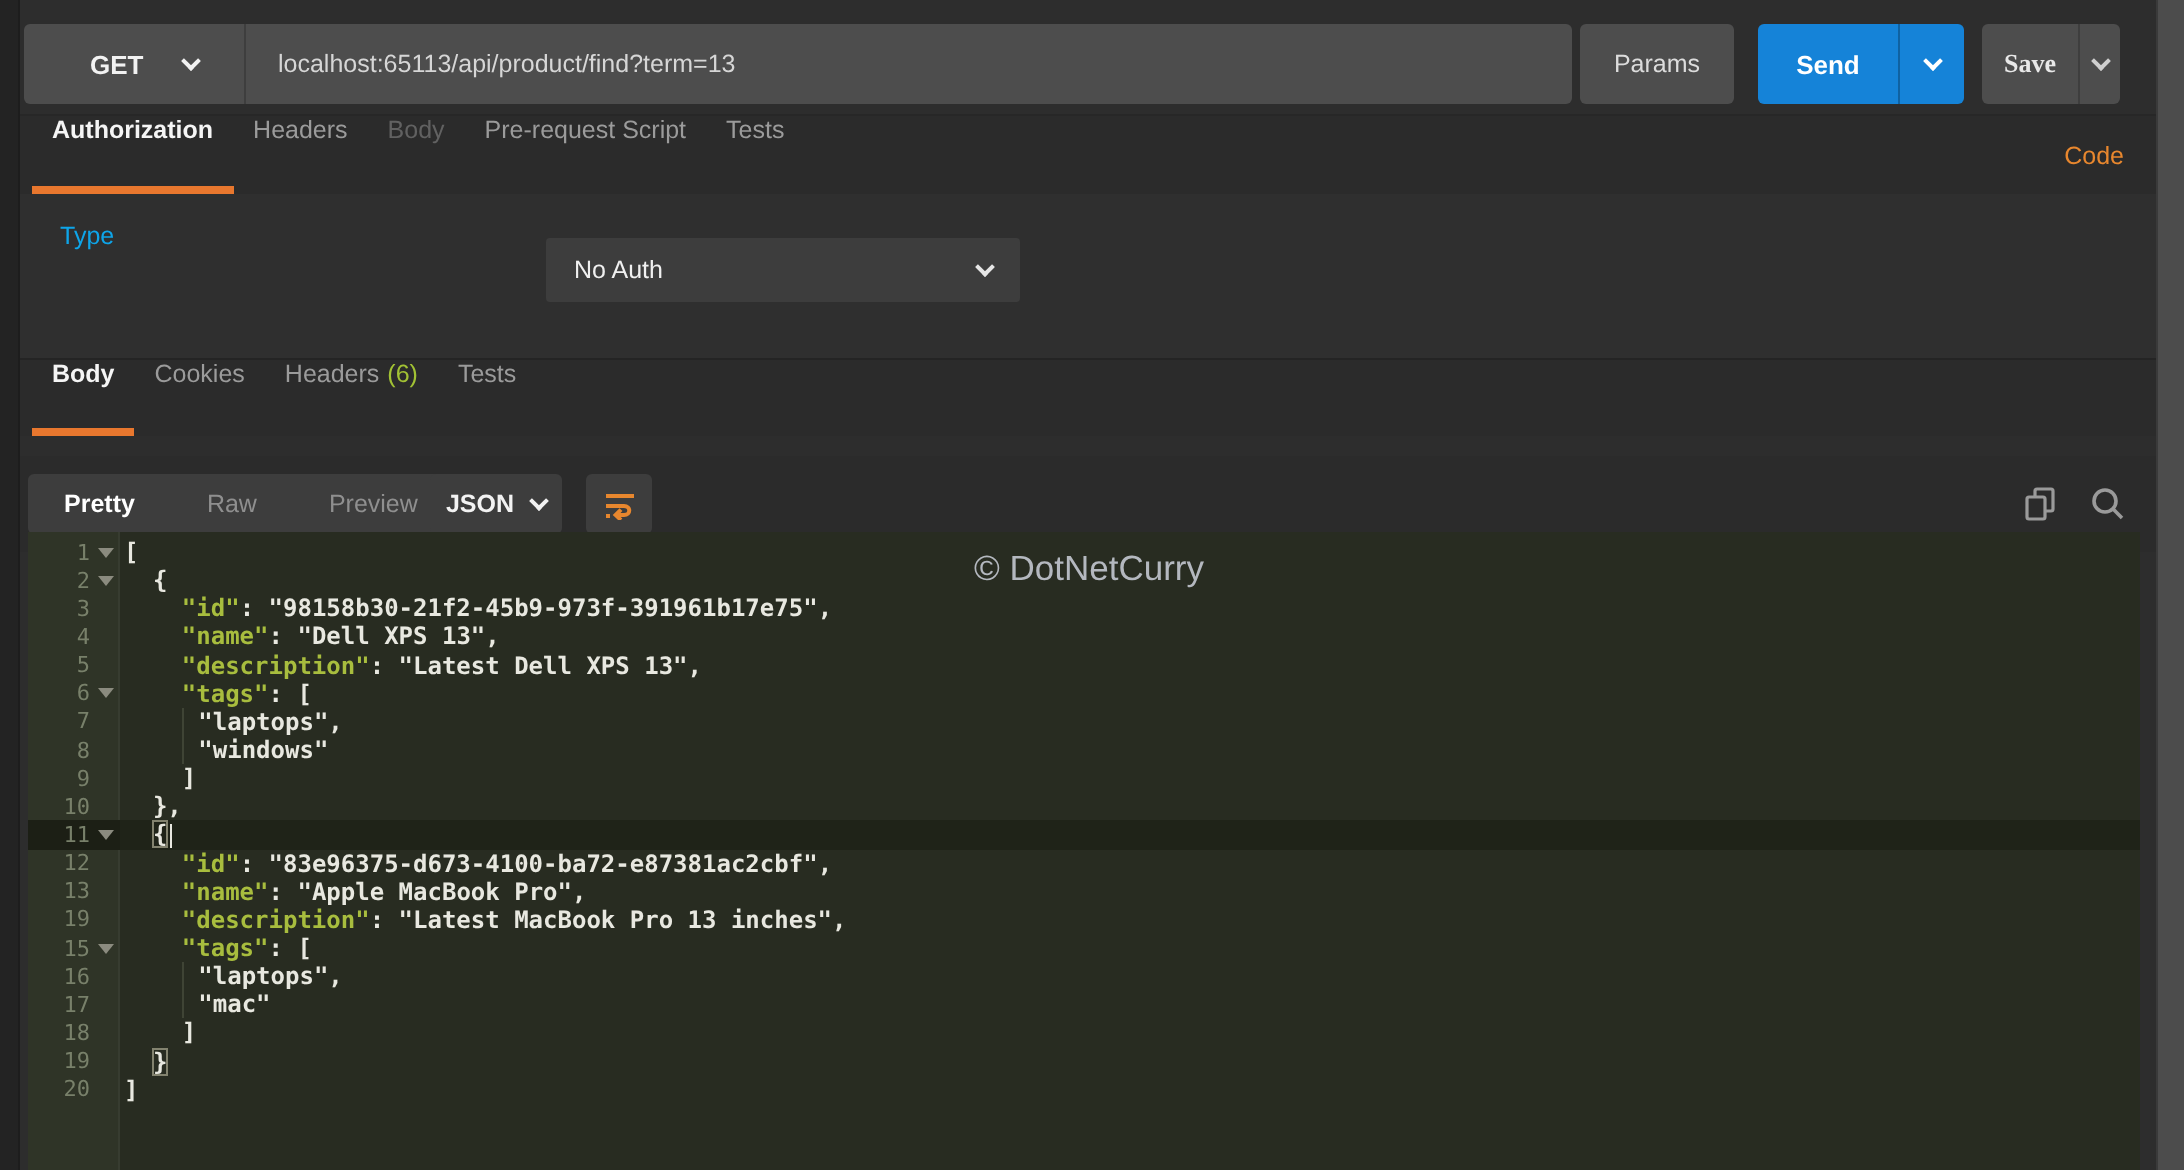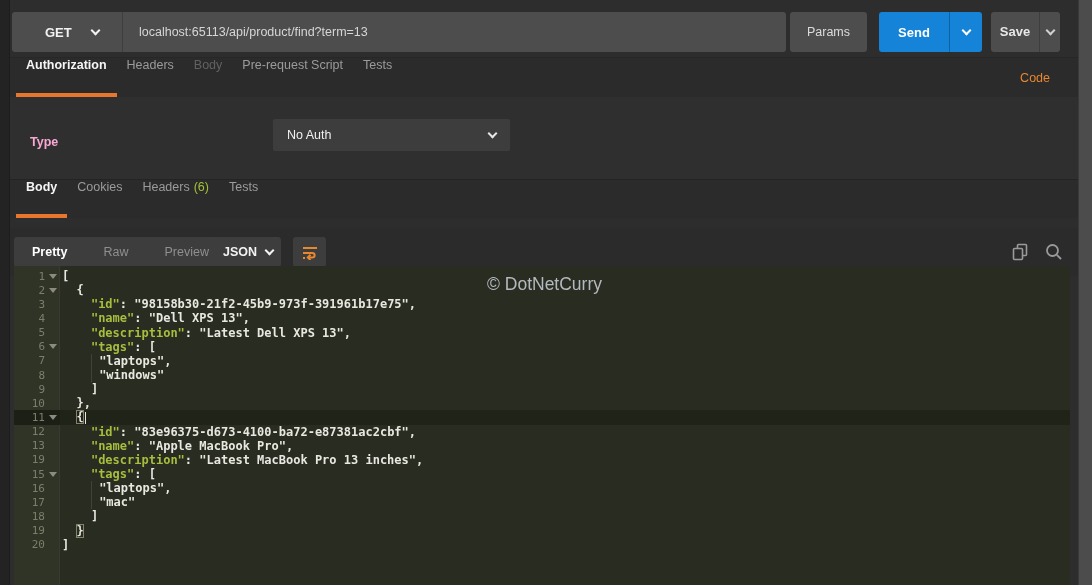--- a/index.html
+++ b/index.html
@@ -19,37 +19,37 @@
   .url-box { flex:1; display:flex; align-items:center; padding-left:16px; color:#d6d6d6; font-size:12.5px; }
   .chev { width:7px; height:7px; border-right:2px solid currentColor; border-bottom:2px solid currentColor;
     transform:rotate(45deg); margin-top:-4px; display:inline-block; flex:none; }
   .btn { position:absolute; top:12px; height:40px; border-radius:3px; display:flex; align-items:center; justify-content:center;
     font-size:12.5px; cursor:pointer; }
   .params-btn { left:790px; width:77px; background:#4d4d4d; color:#dcdcdc; }
   .send-btn  { left:879px; width:103px; background:#1583d8; color:#fff; padding:0; }
   .send-main { width:70px; text-align:center; font-weight:bold; font-size:13px; }
   .send-div  { width:1px; height:100%; background:rgba(0,0,0,.25); }
   .send-caret{ flex:1; display:flex; align-items:center; justify-content:center; }
-  .save-btn  { left:991px; width:69px; background:#4d4d4d; color:#e8e8e8; padding:0; }
+  .save-btn  { left:991px; width:69px; background:#4d4d4d; color:#e8e8e8; padding:0;font-family:Liberation Serif, serif; }
   .save-main { width:49px; text-align:center; font-weight:bold; font-size:13px; border-right:1px solid #3e3e3e; align-self:stretch; line-height:40px; }
   .save-caret{ flex:1; display:flex; align-items:center; justify-content:center; color:#cfcfcf; }
 
   
   .tabs-row { position:absolute; left:10px; width:1068px; height:40px; background:#2b2b2b; display:flex; align-items:center; padding-left:6px; }
   .req-tabs { top:57px; border-top:1px solid #272727; }
   .tab { position:relative; height:100%; display:flex; padding:0 10px; font-size:12.5px; color:#9b9b9b; cursor:pointer; white-space:nowrap; }
   .tab.active { color:#f5f5f5; font-weight:bold; }
   .tab.active::after { content:""; position:absolute; left:0; right:0; bottom:0; height:4px; background:#e8772e; }
   .tab.disabled { color:#616161; }
-  .code-link { margin-left:auto; padding-right:28px; color:#e8872e; font-size:12.5px; cursor:pointer; }
+  .code-link { margin-left:auto; padding-right:16px; color:#e8872e; font-size:12.5px; cursor:pointer; }
   .tab .count { color:#a2c234; margin-left:4px; }
 
   
   .auth-panel { position:absolute; left:10px; top:97px; width:1068px; height:82px; background:#2f2f2f; }
-  .type-label { position:absolute; left:20px; top:38px; color:#f9a8d4; font-size:12.5px;font-weight:bold; }
+  .type-label { position:absolute; left:20px; top:14px; color:#0ea5e9; font-size:12.5px; }
   .auth-select { position:absolute; left:263px; top:22px; width:237px; height:32px; background:#3d3d3d; border-radius:2px;
     display:flex; align-items:center; padding:0 14px; color:#f0f0f0; font-size:12.5px; cursor:pointer; }
   .auth-select .chev { margin-left:auto; color:#e6e6e6; }
 
   
   .resp-tabs { top:179px; border-top:1px solid #242424; height:39px; }
   .status-area { margin-left:auto; display:flex; align-items:center; padding-right:20px; font-size:12px; }
   .status-area .lbl { color:#8f8f8f; }
   .status-area .val { color:#a2c234; margin-left:5px; }
   .status-area .gap { width:22px; }

